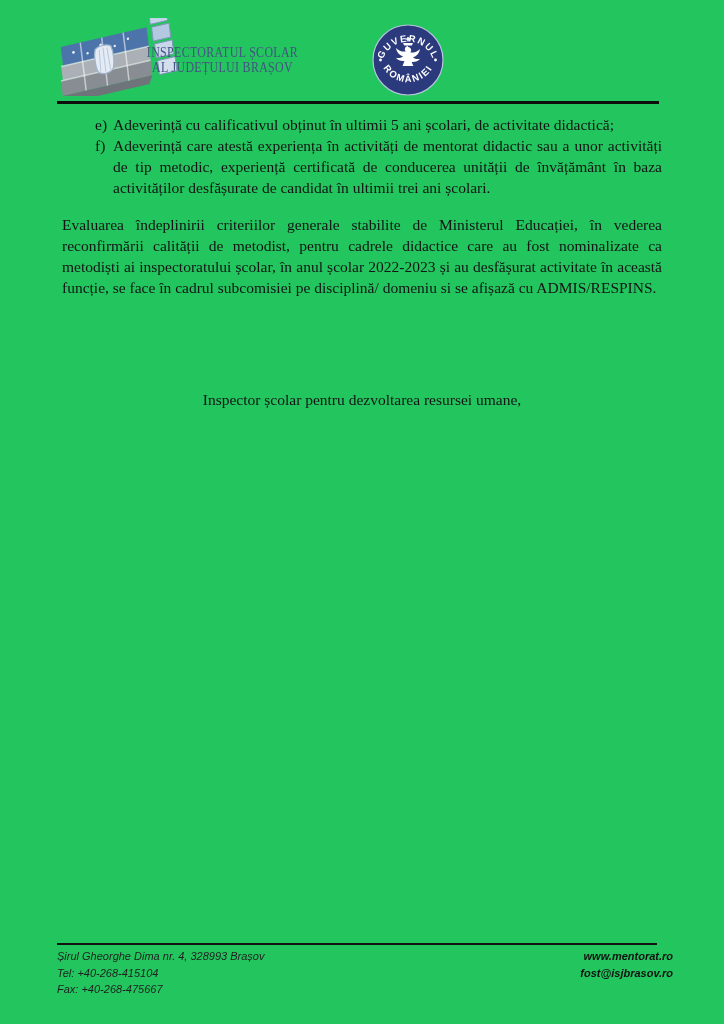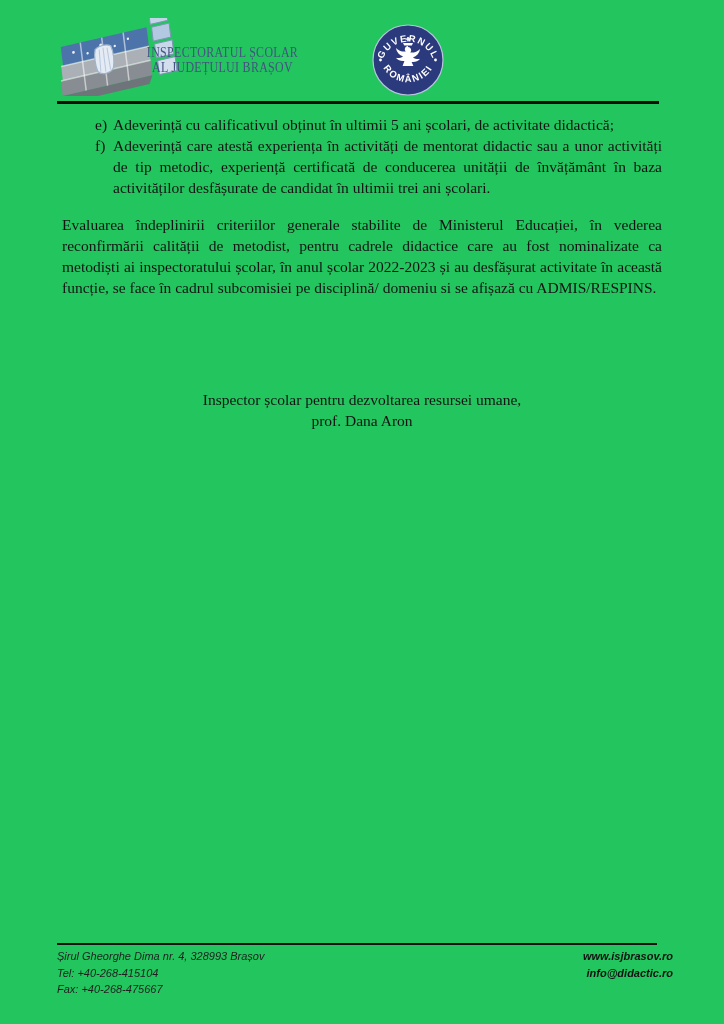--- a/index.html
+++ b/index.html
@@ -161,30 +161,29 @@
 
     <p class="li">
       <span class="marker">f)</span>
       <span>Adeverință care atestă experiența în activități de mentorat didactic sau a unor activități de tip metodic, experiență certificată de conducerea unității de învățământ în baza activităților desfășurate de candidat în ultimii trei ani școlari.</span>
     </p>
 
     <p class="para">Evaluarea îndeplinirii criteriilor generale stabilite de Ministerul Educației, în vederea reconfirmării calității de metodist, pentru cadrele didactice care au fost nominalizate ca metodiști ai inspectoratului școlar, în anul școlar 2022-2023 și au desfășurat activitate în această funcție, se face în cadrul subcomisiei pe disciplină/ domeniu si se afișază cu ADMIS/RESPINS.</p>
 
     <div class="sig">
       <div>Inspector școlar pentru dezvoltarea resursei umane,</div>
-      <div>prof. Dana Aron</div>
     </div>
   </main>
 
   <footer>
     <div class="footer-rule"></div>
     <div class="f-left">
       <div>Șirul Gheorghe Dima nr. 4, 328993 Brașov</div>
       <div>Tel: +40-268-415104</div>
       <div>Fax: +40-268-475667</div>
     </div>
     <div class="f-right">
-      <div>www.isjbrasov.ro</div>
-      <div>info@didactic.ro</div>
+      <div>www.mentorat.ro</div>
+      <div>fost@isjbrasov.ro</div>
     </div>
   </footer>
 
 </div>
 
 </body></html>

